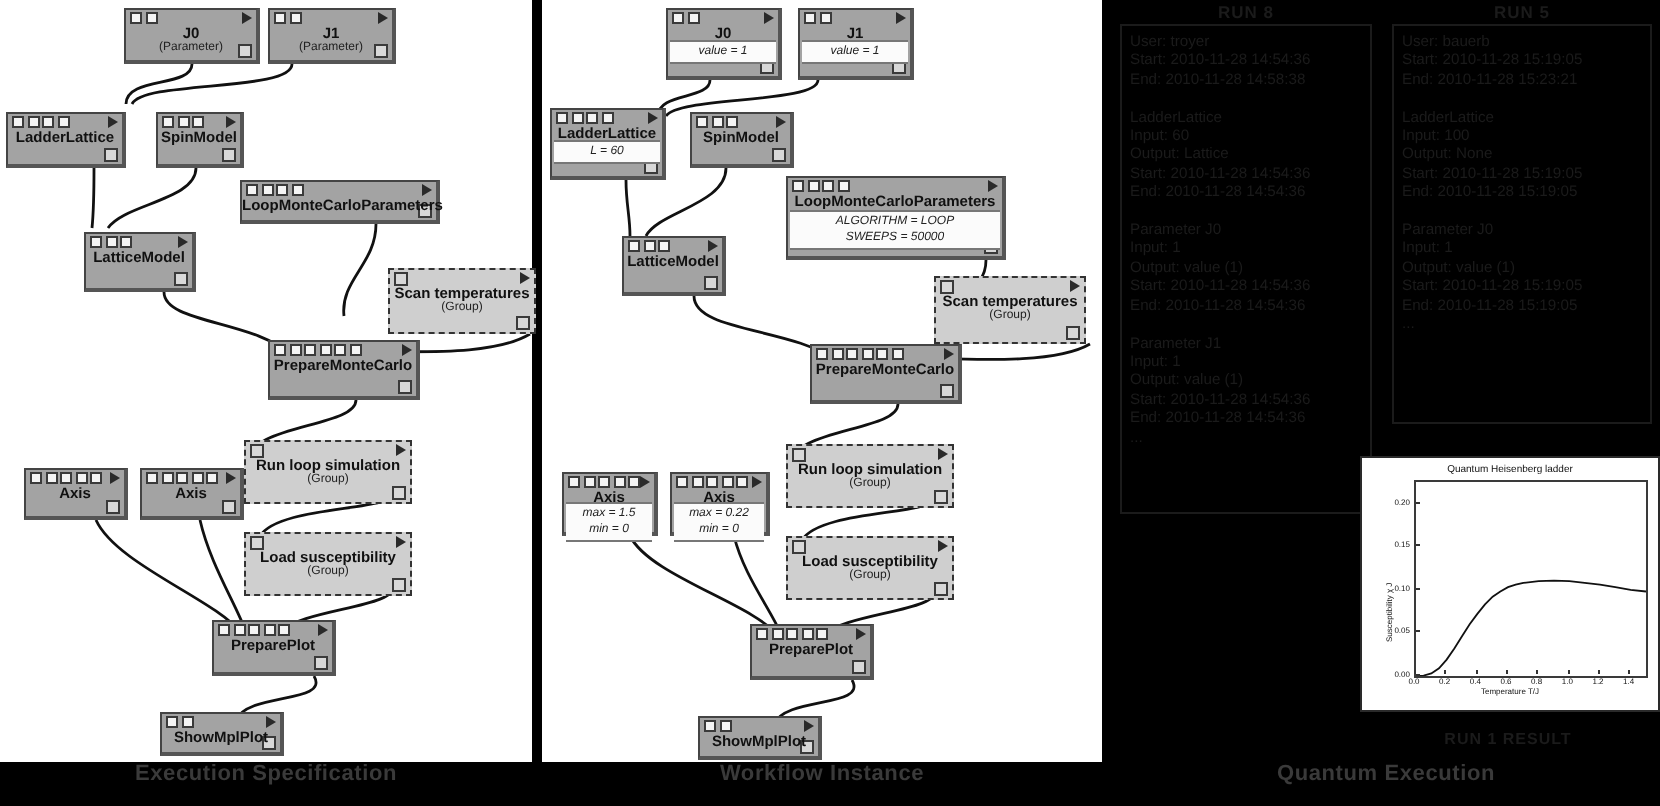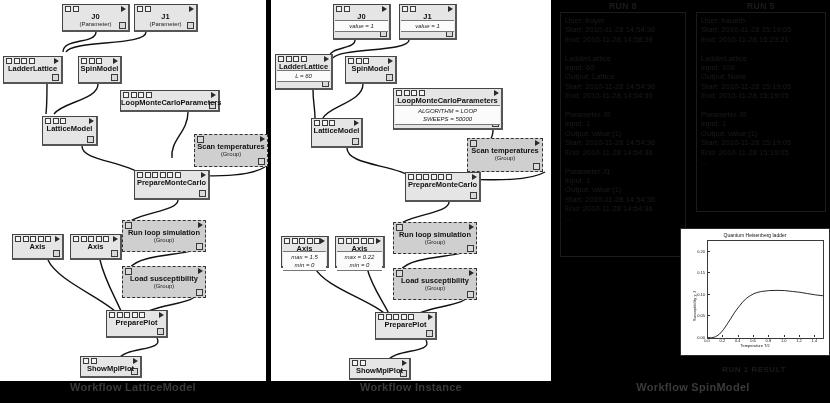--- a/index.html
+++ b/index.html
@@ -10,21 +10,21 @@
   #panel-spec{left:0;top:0;width:266px;height:381px;}
   #panel-inst{left:271px;top:0;width:280px;height:381px;}
 
   .caption{position:absolute;color:#3a3a3a;font-size:11px;font-weight:bold;
            letter-spacing:.3px;text-align:center;}
   #cap-spec{left:0;top:381px;width:266px;}
   #cap-inst{left:271px;top:381px;width:280px;}
   #cap-exec{left:556px;top:381px;width:274px;}
 
   
-  .mod{position:absolute;box-sizing:border-box;background:#e5e5e5;
+  .mod{position:absolute;box-sizing:border-box;background:#a3a3a3;
        border:1px solid #444;border-right:2px solid #555;border-bottom:2px solid #555;}
   .mod.group{background:#cfcfcf;border:1px dashed #333;
              border-right:1px dashed #333;border-bottom:1px dashed #333;}
   .mod .ports{position:absolute;left:2px;top:1px;display:flex;gap:1.5px;}
   .mod .ports i{display:block;width:4px;height:4px;background:#f4f4f4;border:1px solid #3a3a3a;}
   .mod .arrow{position:absolute;right:2px;top:1px;width:0;height:0;
               border-left:5px solid #2a2a2a;border-top:3px solid transparent;
               border-bottom:3px solid transparent;}
   .mod .oport{position:absolute;right:2px;bottom:1px;width:5px;height:5px;
               background:#d8d8d8;border:1px solid #3a3a3a;}
@@ -491,15 +491,15 @@
         <div class="ch-marky" style="left: 27px; top: 43.3333px;"></div>
         <div class="ch-ticky" style="left: 2px; top: 21.7778px; width: 22px;">0.20</div>
         <div class="ch-marky" style="left: 27px; top: 21.7778px;"></div>
       </div>
     <div class="ch-xlab" style="top:114px;">Temperature T/J</div>
     <div class="ch-ylab" style="left:11px;top:92px;">Susceptibility χ J</div>
   </div>
   <div id="chartcap" style="left:124px;top:365px;width:148px;">RUN 1 RESULT</div>
 </div>
 
-<div class="caption" id="cap-spec">Workflow LatticeModel</div>
+<div class="caption" id="cap-spec">Execution Specification</div>
 <div class="caption" id="cap-inst">Workflow Instance</div>
-<div class="caption" id="cap-exec">Workflow SpinModel</div>
+<div class="caption" id="cap-exec">Quantum Execution</div>
 
 </body></html>

